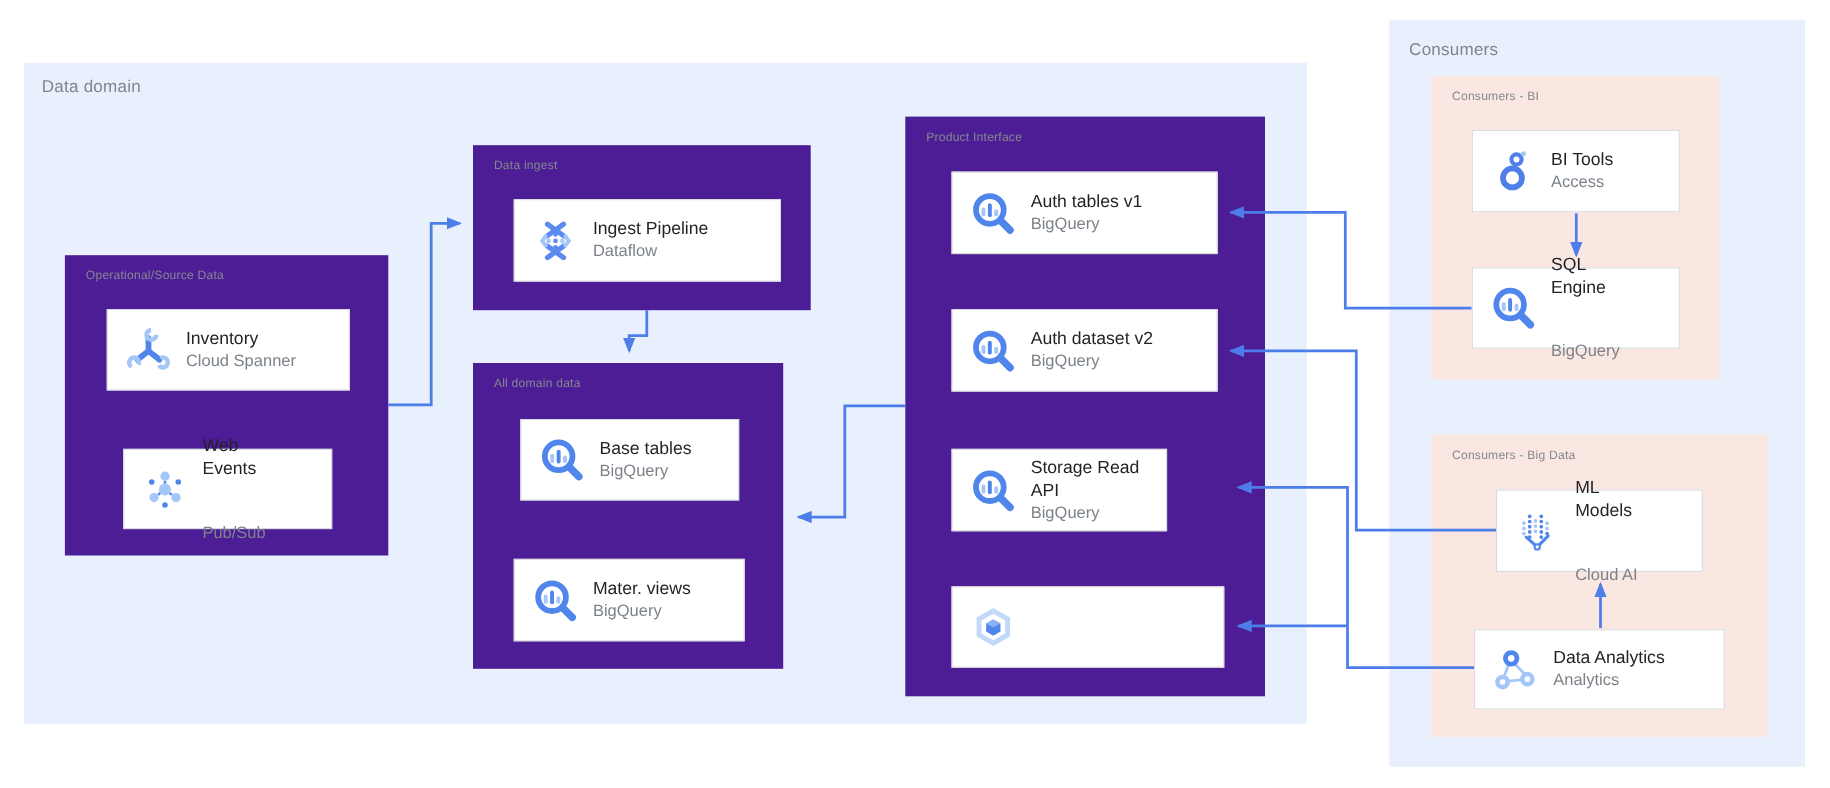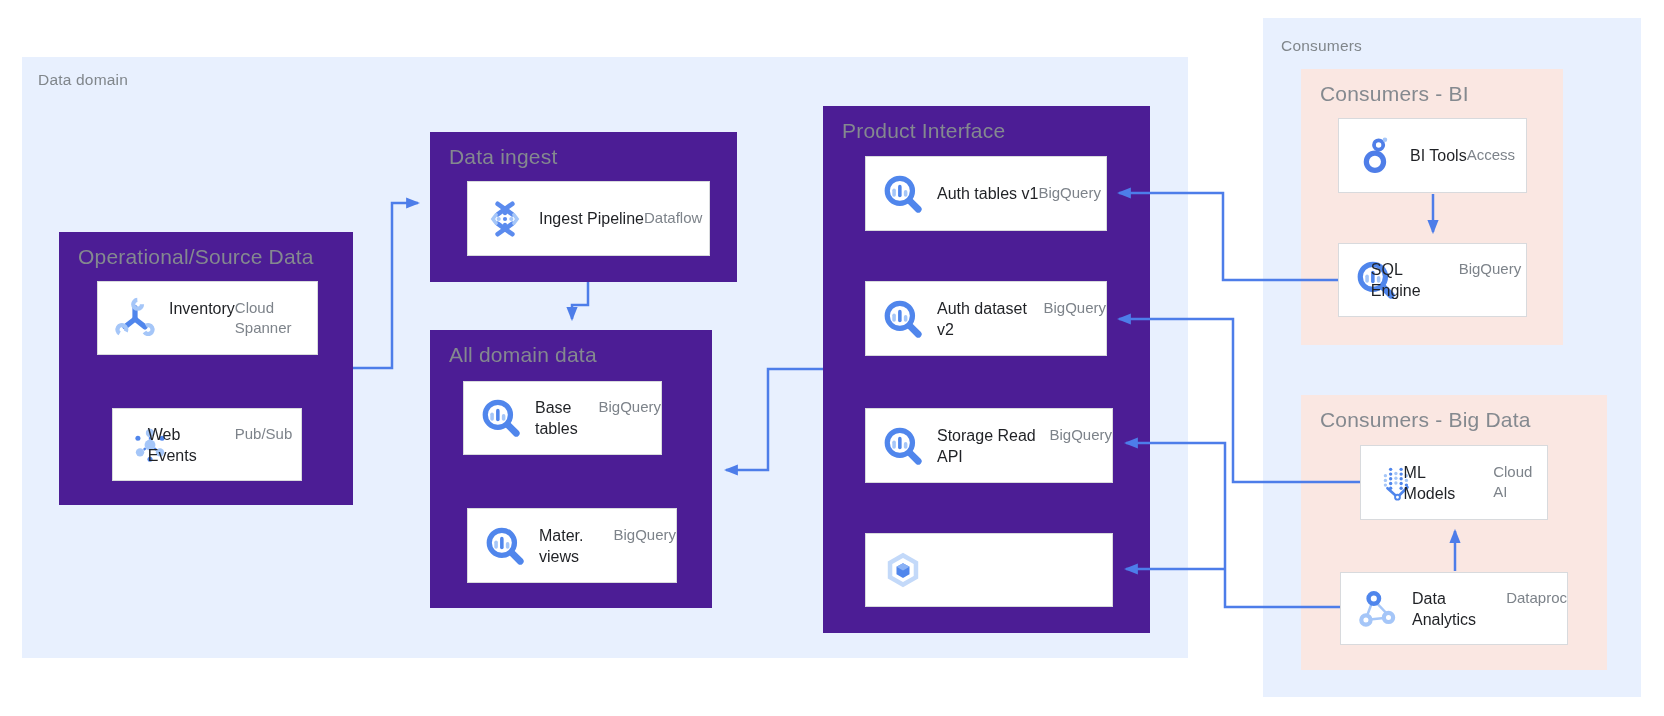--- a/index.html
+++ b/index.html
@@ -2,25 +2,25 @@
 <html><head>
 <meta charset="utf-8">
 <style>
   html,body{margin:0;padding:0;background:#ffffff;}
   #stage{position:relative;width:1664px;height:716px;background:#ffffff;overflow:hidden;
          font-family:"Liberation Sans", sans-serif;}
   .panel{position:absolute;background:#e8f0fe;}
   .gbox{position:absolute;background:#4c1d95;}
   .pbox{position:absolute;background:#fae7e2;}
   .zonelabel{position:absolute;color:#80868b;font-size:15.5px;letter-spacing:.2px;}
-  .glabel{position:absolute;left:19px;top:13px;color:#84898f;font-size:21px;letter-spacing:.2px;}
+  .glabel{position:absolute;left:19px;top:13px;color:#84898f;font-size:11px;letter-spacing:.2px;}
   .card{position:absolute;background:#ffffff;border:1px solid #d8dadd;box-sizing:border-box;
         display:flex;align-items:center;gap:13px;padding-left:16px;}
   .card .icon{width:42px;height:42px;flex:0 0 42px;}
-  .card .txt{display:flex;flex-direction:row;justify-content:center;}
+  .card .txt{display:flex;flex-direction:column;justify-content:center;}
   .card .title{color:#1f2125;font-size:16px;line-height:21px;}
   .card .sub{color:#7d838a;font-size:15px;line-height:20px;}
   .narrow .txt{max-width:72px;gap:38px;}
   svg.overlay{position:absolute;left:0;top:0;pointer-events:none;}
   .conn{stroke:#4d7de9;stroke-width:2.5;fill:none;}
 </style>
 </head>
 <body>
 
 <div id="stage">
@@ -182,21 +182,21 @@
   <div class="card" style="left:467px;top:181px;width:243px;height:75px">
     <svg class="icon" viewBox="0 0 40 40">
         <use href="#sym-dataflow"></use>
       </svg>
     <div class="txt">
       <div class="title">Ingest Pipeline</div>
       <div class="sub">Dataflow</div>
     </div>
   </div>
 
-  <div class="card" style="left:463px;top:381px;width:199px;height:74px">
+  <div class="card" style="left:473px;top:381px;width:199px;height:74px">
     <svg class="icon" viewBox="0 0 40 40">
         <use href="#sym-bigquery"></use>
       </svg>
     <div class="txt">
       <div class="title">Base tables</div>
       <div class="sub">BigQuery</div>
     </div>
   </div>
 
   <div class="card" style="left:467px;top:508px;width:210px;height:75px">
@@ -222,21 +222,21 @@
   <div class="card" style="left:865px;top:281px;width:242px;height:75px">
     <svg class="icon" viewBox="0 0 40 40">
         <use href="#sym-bigquery"></use>
       </svg>
     <div class="txt">
       <div class="title">Auth dataset v2</div>
       <div class="sub">BigQuery</div>
     </div>
   </div>
 
-  <div class="card" style="left:865px;top:408px;width:248px;height:75px">
+  <div class="card" style="left:865px;top:408px;width:196px;height:75px">
     <svg class="icon" viewBox="0 0 40 40">
         <use href="#sym-bigquery"></use>
       </svg>
     <div class="txt">
       <div class="title">Storage Read API</div>
       <div class="sub">BigQuery</div>
     </div>
   </div>
 
   <div class="card" style="left:865px;top:533px;width:248px;height:74px">
@@ -274,17 +274,17 @@
       <div class="sub">Cloud AI</div>
     </div>
   </div>
 
   <div class="card" style="left:1340px;top:572px;width:228px;height:73px">
     <svg class="icon" viewBox="0 0 40 40">
         <use href="#sym-dataproc"></use>
       </svg>
     <div class="txt">
       <div class="title">Data Analytics</div>
-      <div class="sub">Dataproc</div>
+      <div class="sub">Analytics</div>
     </div>
   </div>
 
 </div>
 
 </body></html>

